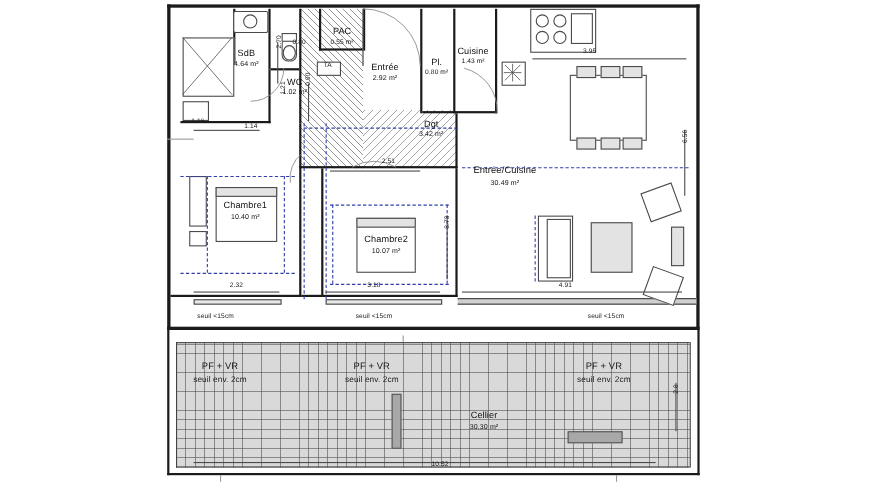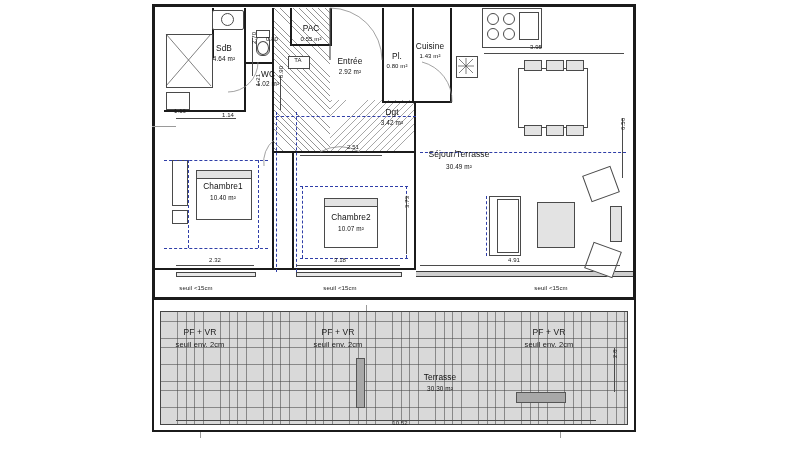--- a/index.html
+++ b/index.html
@@ -263,24 +263,24 @@
 
   <div class="lbl room-name ctr" style="left:392px; top:108px;">Dgt</div>
   <div class="lbl room-area ctr" style="left:392px; top:119px;">3.42 m²</div>
 
   <div class="lbl room-name ctr" style="left:223px; top:182px;">Chambre1</div>
   <div class="lbl room-area ctr" style="left:223px; top:194px;">10.40 m²</div>
 
   <div class="lbl room-name ctr" style="left:351px; top:213px;">Chambre2</div>
   <div class="lbl room-area ctr" style="left:351px; top:225px;">10.07 m²</div>
 
-  <div class="lbl room-name big ctr" style="left:459px; top:150px;">Séjour/Terrasse</div>
+  <div class="lbl room-name big ctr" style="left:459px; top:150px;">Entrée/Cuisine</div>
   <div class="lbl room-area ctr" style="left:459px; top:163px;">30.49 m²</div>
 
-  <div class="lbl room-name ctr" style="left:440px; top:373px;">Terrasse</div>
+  <div class="lbl room-name ctr" style="left:440px; top:373px;">Cellier</div>
   <div class="lbl room-area ctr" style="left:440px; top:385px;">30.30 m²</div>
 
   <div class="furn" style="left:288px; top:56px; width:20px; height:11px;"></div>
   <div class="lbl small ctr" style="left:298px; top:57px;">TA</div>
 
   <div class="lbl big ctr" style="left:200px; top:328px;">PF + VR</div>
   <div class="lbl ctr" style="left:200px; top:341px;">seuil env. 2cm</div>
 
   <div class="lbl big ctr" style="left:338px; top:328px;">PF + VR</div>
   <div class="lbl ctr" style="left:338px; top:341px;">seuil env. 2cm</div>

